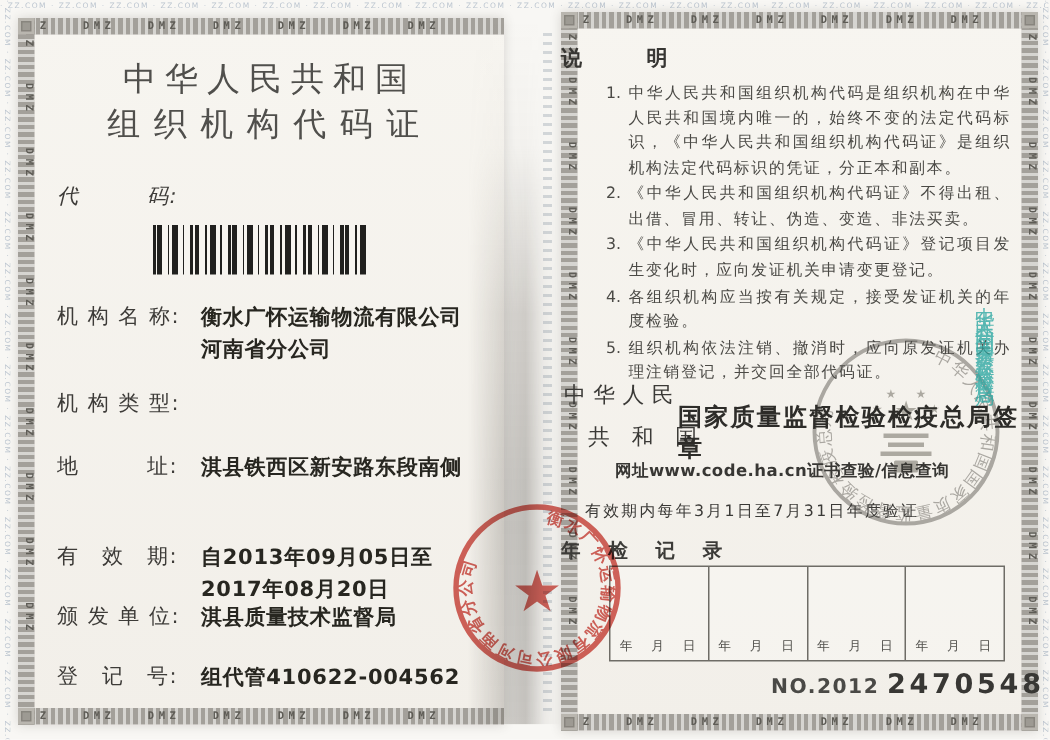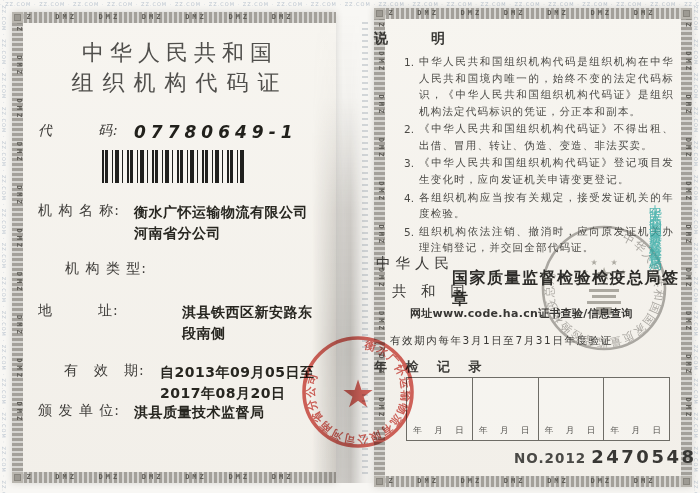--- a/index.html
+++ b/index.html
@@ -49,21 +49,21 @@
        #20201e 13px 17px,#f6f4ef 17px 20px,
        #20201e 20px 21px,#f6f4ef 21px 25px);
   }
   
   .rp-row{position:absolute;z-index:2;}
   .notes-title{left:0;right:0;top:22px;text-align:left;font-size:14px;font-weight:700;
     letter-spacing:5px;color:#373633;}
   .notes{left:30px;right:18px;top:46px;font-size:10.5px;color:#4b4a46;}
   .note{display:flex;margin-bottom:1px;}
   .note .num{flex:0 0 15px;line-height:1.58;}
-  .note .txt{flex:1;letter-spacing:1.2px;line-height:1.58;text-align:justify;font-family:Liberation Serif, serif;}
+  .note .txt{flex:1;letter-spacing:1.2px;line-height:1.58;text-align:justify;}
   .issuer1{left:2px;top:246px;font-size:14.5px;letter-spacing:5px;color:#3b3a37;}
   .issuer2{left:18px;top:274px;font-size:14.5px;letter-spacing:5px;color:#3b3a37;white-space:pre;}
   .signature{left:78px;top:260px;font-size:16px;font-weight:700;letter-spacing:1.5px;
     color:#2d2c29;z-index:4;}
   .urlline{left:16px;top:298px;font-size:11px;font-weight:700;letter-spacing:.3px;color:#383734;z-index:4;margin-left:20px;}
   .verifyline{left:16px;top:326px;font-size:10.5px;letter-spacing:1.6px;color:#3a3936;z-index:4;}
   .record-title{left:0;right:0;top:350px;font-size:13px;font-weight:600;
     letter-spacing:7px;color:#3c3b38;z-index:4;}
   .record-table{left:32px;top:369px;width:262px;height:62px;display:flex;
     border:1.2px solid #6e6c66;background:rgba(255,255,255,.25);z-index:4;}
@@ -114,43 +114,46 @@
   <div class="dmz-band dmz-h" style="left:0;top:460px;width:324px;">DMZ   DMZ   DMZ   DMZ   DMZ   DMZ   DMZ</div>
   <div class="dmz-band dmz-v" style="left:0;top:0;height:471px;">DMZ   DMZ   DMZ   DMZ   DMZ   DMZ   DMZ   DMZ   DMZ   DMZ</div>
   <div class="corner" style="left:0;top:0;"></div>
   <div class="corner" style="left:0;top:460px;"></div>
 
   <div class="lp-row lp-title ls2" style="top:56px;">组织机构代码证</div>
   <div class="lp-row lp-title ls1" style="top:26px;">中华人民共和国</div>
 
   <div class="lp-row code-row" style="top:110px;">
     <span class="lbl">代　　　码:</span>
-    <span class="val">07780649-1</span>
   </div>
 
   <div class="barcode"></div>
 
   <div class="lp-row field" style="top:190px;">
     <span class="lbl">机 构 名 称:</span>
     <span class="val">衡水广怀运输物流有限公司河南省分公司</span>
   </div>
-  <div class="lp-row field" style="top:248px;margin-left:27px;">
+  <div class="lp-row field" style="top:248px;">
     <span class="lbl">机 构 类 型:</span>
   </div>
-  <div class="lp-row field" style="top:290px;gap:48px;">
+  <div class="lp-row field" style="top:290px;">
     <span class="lbl">地　　　址:</span>
     <span class="val">淇县铁西区新安路东段南侧</span>
   </div>
-  <div class="lp-row field" style="top:350px;margin-left:26px;">
+  <div class="lp-row field" style="top:350px;">
     <span class="lbl">有　效　期:</span>
     <span class="val">自2013年09月05日至2017年08月20日</span>
   </div>
   <div class="lp-row field" style="top:390px;">
     <span class="lbl">颁 发 单 位:</span>
     <span class="val">淇县质量技术监督局</span>
+  </div>
+  <div class="lp-row field" style="top:430px;">
+    <span class="lbl">登　记　号:</span>
+    <span class="val">组代管410622-004562</span>
   </div>
 </div>
 
 <div class="page page-right">
   <div class="dmz-band dmz-h" style="left:0;top:0;width:318px;">DMZ   DMZ   DMZ   DMZ   DMZ   DMZ   DMZ</div>
   <div class="dmz-band dmz-h" style="left:0;top:468px;width:318px;">DMZ   DMZ   DMZ   DMZ   DMZ   DMZ   DMZ</div>
   <div class="dmz-band dmz-v" style="left:0;top:0;height:479px;">DMZ   DMZ   DMZ   DMZ   DMZ   DMZ   DMZ   DMZ   DMZ   DMZ</div>
   <div class="dmz-band dmz-v" style="left:307px;top:0;height:479px;">DMZ   DMZ   DMZ   DMZ   DMZ   DMZ   DMZ   DMZ   DMZ   DMZ</div>
   <div class="corner" style="left:0;top:0;"></div>
   <div class="corner" style="left:307px;top:0;"></div>

